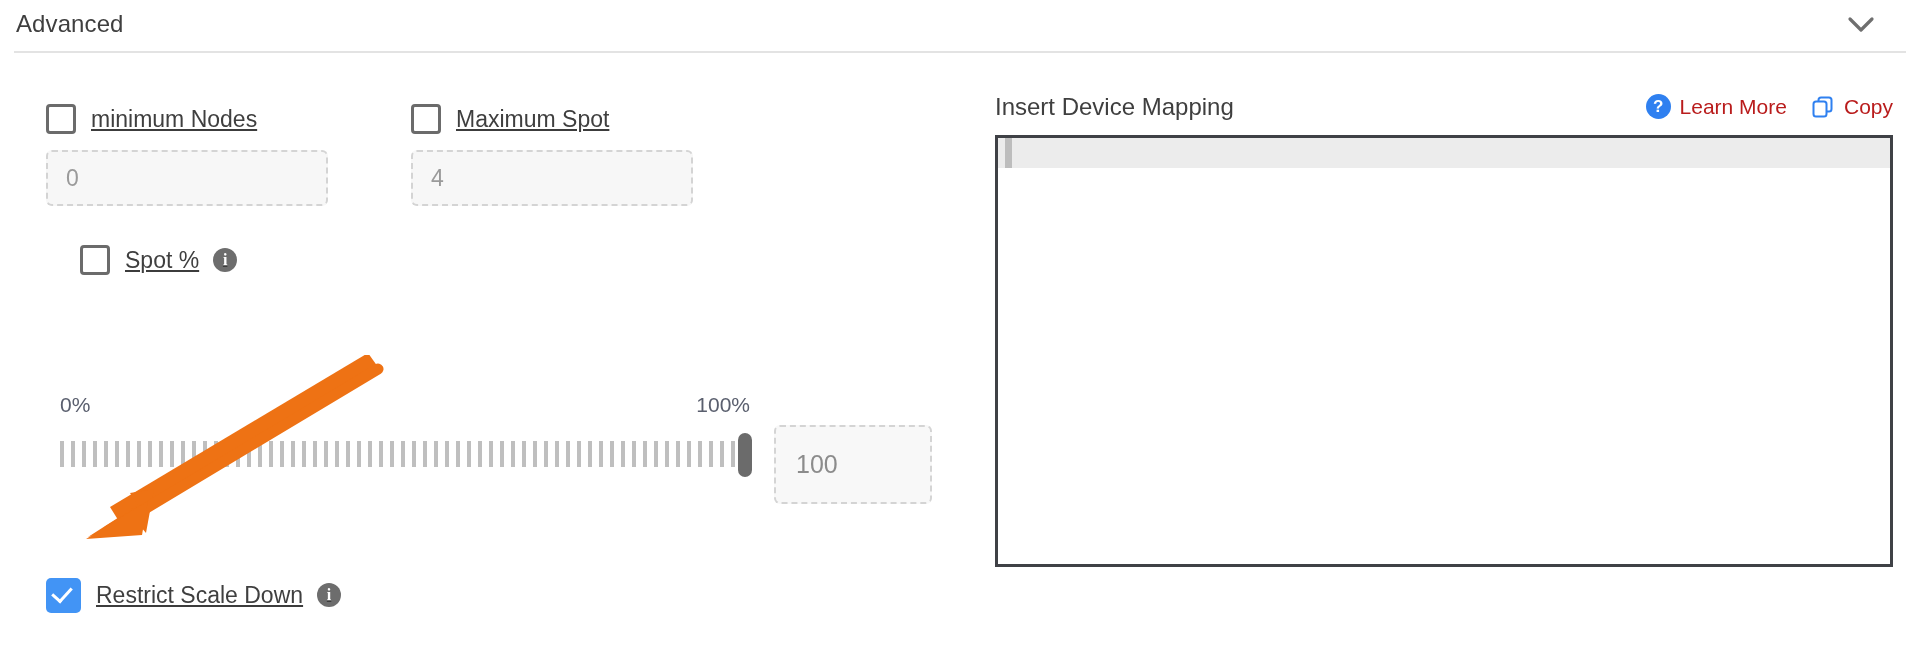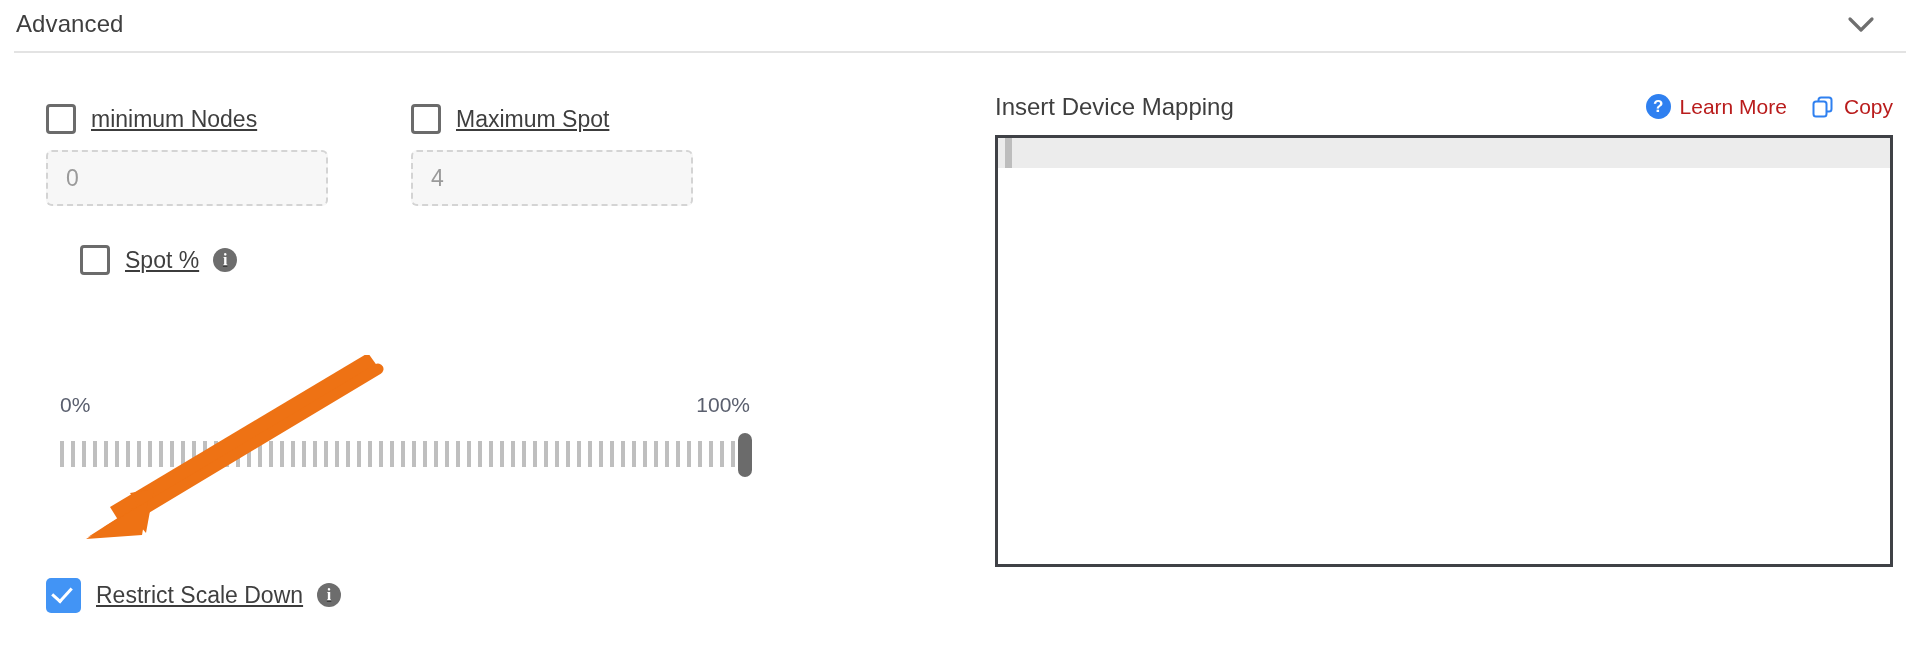--- a/index.html
+++ b/index.html
@@ -366,20 +366,21 @@
 
   <div class="slider-block">
     <div class="slider-scale-labels">
       <div class="slider-min">0%</div>
       <div class="slider-max">100%</div>
     </div>
     <div class="slider-track-wrap">
       <div class="slider-ticks"></div>
       <div class="slider-thumb"></div>
     </div>
+    <input class="slider-value-input" type="text" disabled="" placeholder="100" style="">
   </div>
 
   <div class="restrict-row">
     <div class="cb-row">
       <div class="checkbox checked"></div>
       <div class="cb-label">Restrict Scale Down</div>
       <div class="info-icon">i</div>
     </div>
   </div>
 </div>

